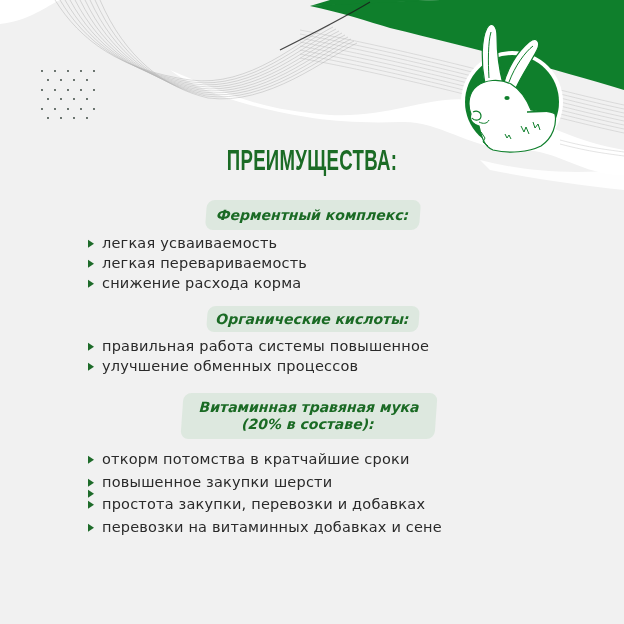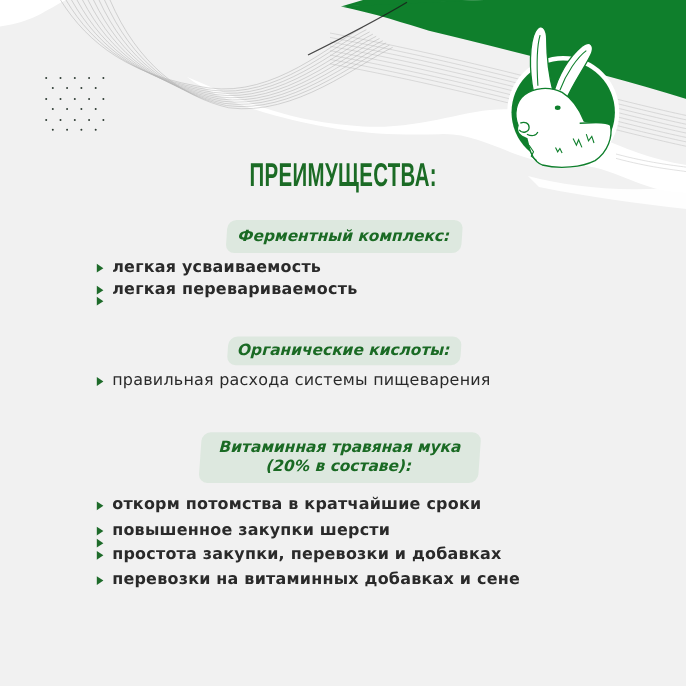--- a/index.html
+++ b/index.html
@@ -55,24 +55,24 @@
     }
     .list li .bullet {
       position: absolute; left: 0; top: 50%;
       width: 0; height: 0;
       border-top: 4px solid transparent;
       border-bottom: 4px solid transparent;
       border-left: 6px solid #1e6b2a;
       transform: translateY(-40%);
     }
     .list-1 { top: 233px; }
-    .list-1 li { line-height: 20px; font-weight: bold; }
+    .list-1 li { line-height: 20px; }
     .list-2 { top: 336px; }
     .list-2 li { line-height: 20px; }
-    .list-3 { top: 448px; font-weight: bold; }
+    .list-3 { top: 448px; }
     .list-3 li { line-height: 22.6px; }
   </style>
 </head>
 <body>
 
 <div class="canvas">
 
   <svg class="bg-svg" viewBox="0 0 624 624" xmlns="http://www.w3.org/2000/svg">
 
     <path d="M0,0 L60,0 C40,10 30,20 0,24 Z" fill="#ffffff"></path>
@@ -164,28 +164,29 @@
   </svg>
 
   <div class="title">ПРЕИМУЩЕСТВА:</div>
 
   <div class="pill pill-1">
     <span>Ферментный комплекс:</span>
   </div>
   <ul class="list list-1">
     <li><i class="bullet"></i><span>легкая усваиваемость</span></li>
     <li><i class="bullet"></i><span>легкая перевариваемость</span></li>
-    <li><i class="bullet"></i></li>
+    <li><i class="bullet"></i><span>снижение расхода корма</span></li>
   </ul>
 
   <div class="pill pill-2">
     <span>Органические кислоты:</span>
   </div>
   <ul class="list list-2">
-    <li><i class="bullet"></i><span>правильная расхода системы пищеварения</span></li>
+    <li><i class="bullet"></i><span>правильная работа системы повышенное</span></li>
+    <li><i class="bullet"></i><span>улучшение обменных процессов</span></li>
   </ul>
 
   <div class="pill pill-3">
     <span>Витаминная травяная мука</span>
     <span>(20% в составе):</span>
   </div>
   <ul class="list list-3">
     <li><i class="bullet"></i><span>откорм потомства в кратчайшие сроки</span></li>
     <li><i class="bullet"></i><span>повышенное закупки шерсти</span></li>
     <li><i class="bullet"></i></li>

